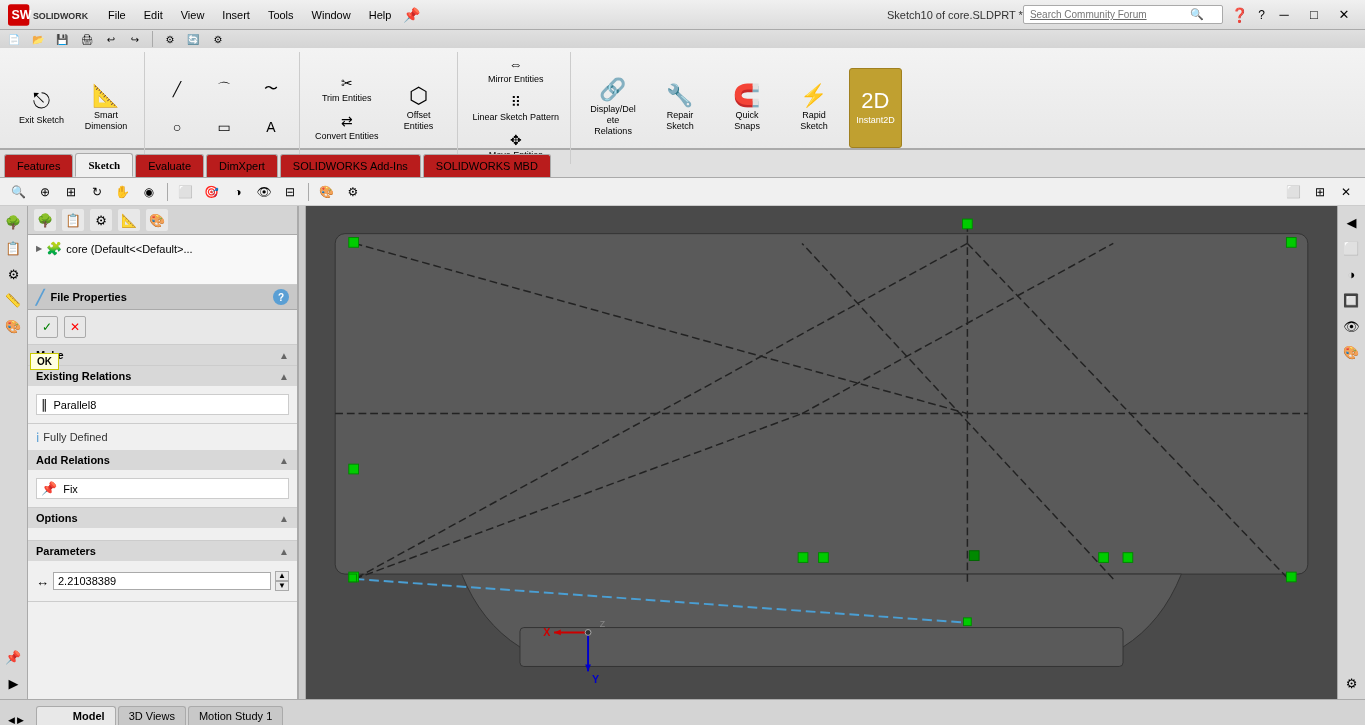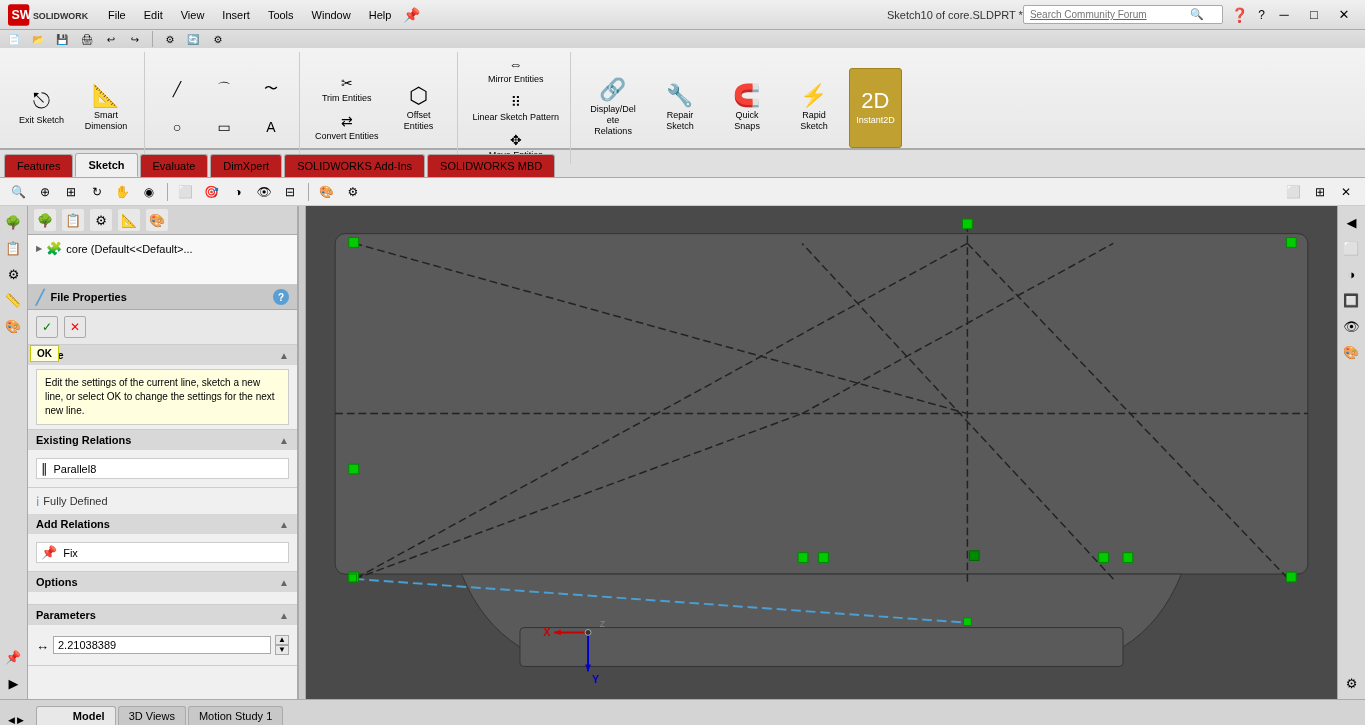--- a/index.html
+++ b/index.html
@@ -89,21 +89,21 @@
     
     #tab-bar {
       height: 28px; background: #e0e0e0; display: flex; align-items: flex-end;
       border-bottom: 1px solid #aaa; padding-left: 4px;
     }
     .tab {
       padding: 5px 12px; font-size: 11px; cursor: pointer;
       border: 1px solid #aaa; border-bottom: none; background: #b91c1c;
       border-radius: 3px 3px 0 0; margin-right: 2px;
     }
-    .tab.active { background: #f0f0f0; font-weight: bold; border-bottom: 1px solid #f0f0f0; }
+    .tab.active { background: #f0f0f0; font-weight: bold; border-bottom: 1px solid #f0f0f0; font-family: Liberation Serif, serif; }
 
     
     #secondary-toolbar {
       height: 28px; background: #f0f0f0; border-bottom: 1px solid #ccc;
       display: flex; align-items: center; padding: 0 8px; gap: 4px;
     }
     .sec-btn {
       width: 22px; height: 22px; display: flex; align-items: center; justify-content: center;
       font-size: 12px; cursor: pointer; border: 1px solid transparent; border-radius: 2px;
     }
@@ -456,30 +456,29 @@
         </div>
         <div class="info-icon">?</div>
       </div>
 
       <div style="display:flex;align-items:center;gap:6px;padding:6px 8px;background:#e8e8e8;border-bottom:1px solid #ccc;">
         <div class="prop-btn ok">✓</div>
         <div class="prop-btn cancel">✕</div>
       </div>
 
       <div style="position:relative;">
-        <div style="position:absolute;left:2px;top:0;z-index:5;background:#ffffe0;border:1px solid #c8c800;padding:2px 6px;font-size:10px;font-weight:bold;">OK</div>
+        <div style="position:absolute;left:2px;top:8px;z-index:5;background:#ffffe0;border:1px solid #c8c800;padding:2px 6px;font-size:10px;font-weight:bold;">OK</div>
       </div>
 
       <div class="panel-section">
         <div class="panel-section-header">
           <span>Make</span>
           <span class="collapse-btn">▲</span>
         </div>
 
-        <div id="tooltip">Edit the settings of the current line, sketch a new line, or select OK to change the settings for the next new line.</div>
       </div>
 
       <div class="panel-section">
         <div class="panel-section-header">
           <span>Existing Relations</span>
           <span class="collapse-btn">▲</span>
         </div>
         <div class="panel-section-content">
           <div class="relation-item">
             <span style="font-size:13px;">∥</span>

